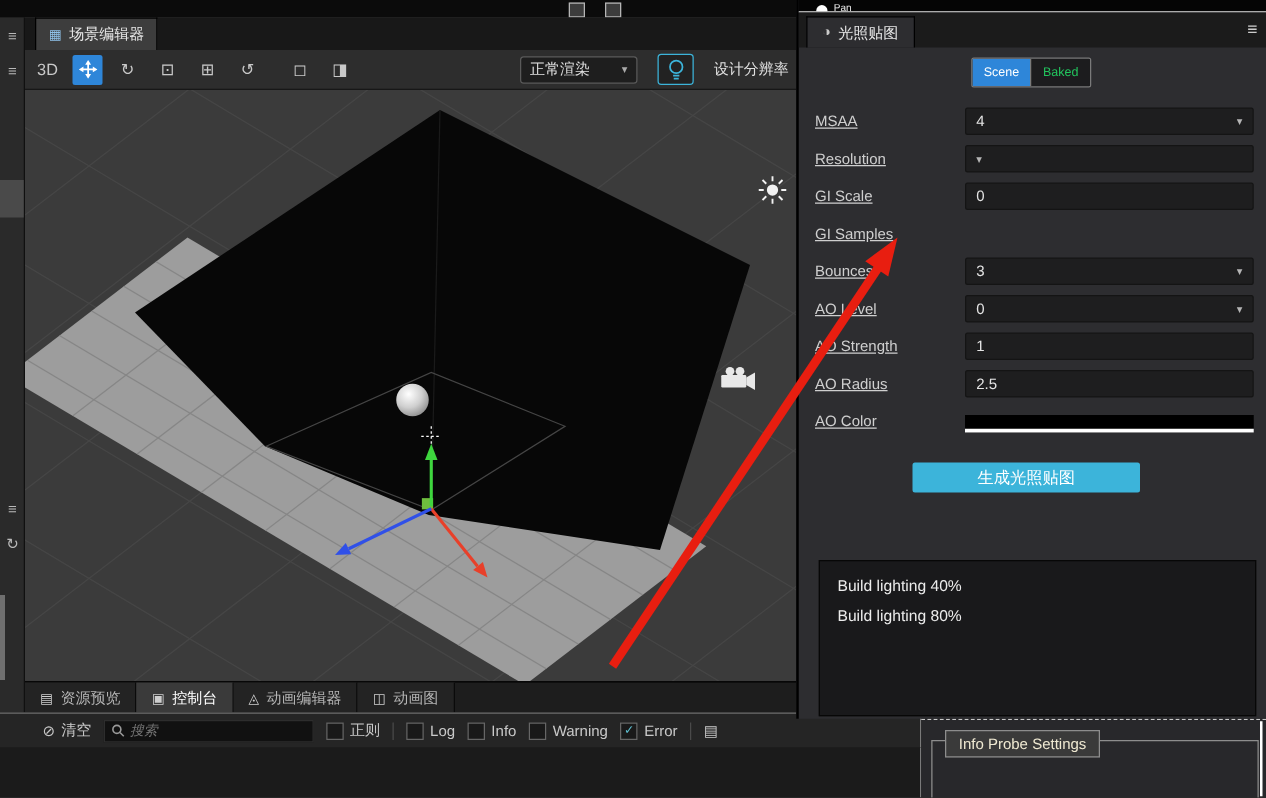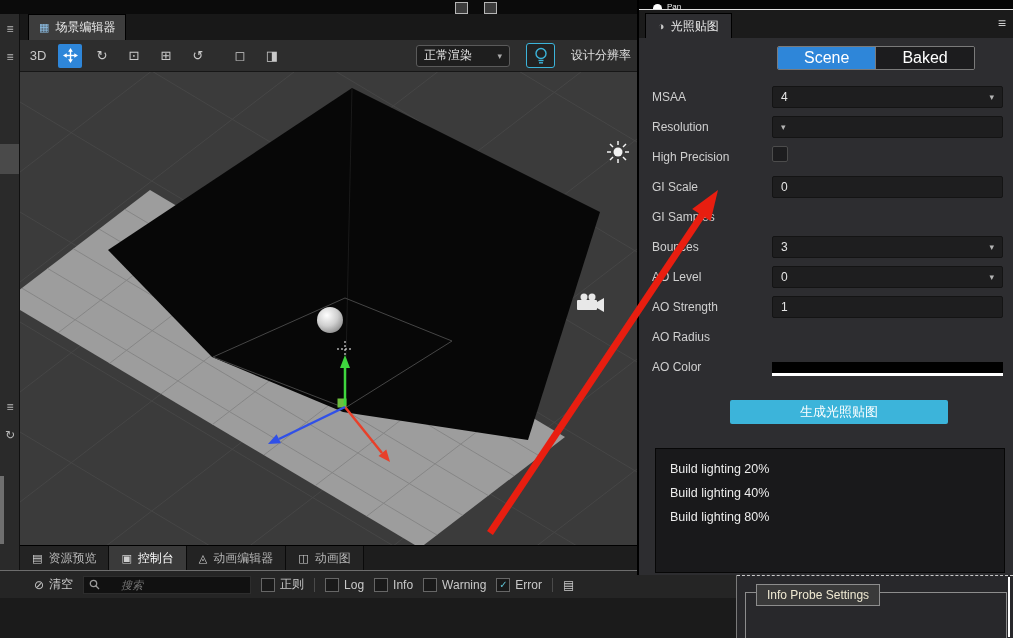--- a/index.html
+++ b/index.html
@@ -36,21 +36,21 @@
   
   #bottom-tabs{left:20px;top:545px;width:617px;height:25px;background:#1d1d1d;display:flex;border-top:1px solid #000;box-sizing:border-box;}
   .btab{padding:0 12px;display:flex;align-items:center;gap:6px;font-size:12px;color:#b5b5b5;background:#232323;
         border-right:1px solid #0a0a0a;cursor:pointer;}
   .btab .ic{font-size:11px;color:#cfcfcf;}
   .btab.active{background:#3a3a3a;color:#fff;}
   
   #console-bar{left:0;top:570px;width:737px;height:28px;background:#252525;border-top:1px solid #6d6d6d;
         border-right:1px solid #7a7a7a;display:flex;align-items:center;padding-left:34px;gap:10px;box-sizing:border-box;}
   .cb-item{display:flex;align-items:center;gap:5px;font-size:12px;color:#c9c9c9;cursor:pointer;}
-  .searchbox{width:168px;height:18px;background:#111;border:1px solid #2d2d2d;display:flex;align-items:center;padding:0 5px;gap:19px;box-sizing:border-box;}
+  .searchbox{width:168px;height:18px;background:#111;border:1px solid #2d2d2d;display:flex;align-items:center;padding:0 5px;gap:2px;box-sizing:border-box;}
   .searchbox input{flex:1;background:transparent;border:0;outline:none;color:#bbb;font-style:italic;font-size:11px;min-width:0;}
   .chk{width:12px;height:12px;border:1px solid #666;background:#191919;display:inline-flex;align-items:center;justify-content:center;
        font-size:10px;color:var(--check_teal);line-height:1;cursor:pointer;}
   .vsep{width:1px;height:14px;background:#4a4a4a;}
   #console-body{left:0;top:598px;width:737px;height:40px;background:#1b1b1b;border-right:1px solid #7a7a7a;box-sizing:border-box;}
   
   #under-region{left:737px;top:575px;width:276px;height:63px;background:#28282b;border-top:1px dashed #c9c9c9;box-sizing:border-box;}
   .group-box{position:absolute;left:8px;top:16px;right:6px;bottom:-2px;border:1px solid #8d8d8d;}
   .group-header{position:absolute;left:10px;top:-9px;padding:3px 10px;border:1px solid #8d8d8d;background:#3a3a3a;
         color:#efe9d2;font-size:12px;cursor:pointer;}
@@ -60,36 +60,36 @@
   .win-top{height:9px;background:#050505;border-bottom:1px solid #e2e2e2;display:flex;align-items:flex-start;gap:5px;padding-left:14px;overflow:hidden;}
   .win-dot{width:9px;height:9px;border-radius:50%;background:#fff;margin-top:4px;}
   .win-frag{color:#eee;font-size:8px;margin-top:2px;}
   .ptabbar{height:28px;background:#1b1b1b;position:relative;display:flex;align-items:flex-end;}
   .ptab{height:24px;margin-left:6px;padding:0 12px;background:#2d2d30;color:#e9e9e9;font-size:12px;
         display:flex;align-items:center;gap:6px;border:1px solid #000;border-bottom:none;cursor:pointer;}
   .ptab .ic{font-size:11px;color:#c9c9c9;}
   .pmenu{position:absolute;right:7px;top:5px;color:#ccc;font-size:14px;cursor:pointer;}
   .pbody{position:absolute;left:0;top:38px;right:0;bottom:0;}
   .mode-toggle{margin:8px 0 0 138px;display:inline-flex;border:1px solid #7a7a7a;border-radius:2px;overflow:hidden;}
-  .mbtn{height:22px;padding:0 26px;font-size:16px;display:flex;align-items:center;cursor:pointer;}
+  .mbtn{height:22px;padding:0 9px;font-size:10px;display:flex;align-items:center;cursor:pointer;}
   .mbtn.scene{background:var(--accent_blue);color:#fff;}
-  .mbtn.baked{background:#1c1c1e;color:#ffffff;border-left:1px solid #7a7a7a;}
+  .mbtn.baked{background:#1c1c1e;color:#22c55e;border-left:1px solid #7a7a7a;}
   .form{margin-top:16px;}
   .frow{display:flex;align-items:center;height:22px;margin:0 10px 8px 13px;}
-  .flab{width:120px;flex:none;font-size:12px;color:#cfcfcf;}
+  .flab{width:120px;flex:none;font-size:12px;color:#cfcfcf;text-decoration:underline;}
   .fctl{flex:1;height:22px;box-sizing:border-box;}
   .selectbox{background:#1e1e1f;border:1px solid #141414;border-radius:2px;display:flex;align-items:center;
         padding:0 8px;font-size:12px;color:#e5e5e5;cursor:pointer;}
   .selectbox .sval{flex:1;}
   .selectbox .chev{font-size:9px;color:#b5b5b5;}
   input.text{background:#1e1e1f;border:1px solid #141414;border-radius:2px;color:#e5e5e5;font-size:12px;
         padding:0 8px;width:100%;height:22px;box-sizing:border-box;outline:none;font-family:inherit;}
   .checkbox{width:14px;height:14px;background:#1d1d1f;border:1px solid #4c4c4c;border-radius:2px;cursor:pointer;}
   .colorbar{height:14px;margin-top:3px;background:#000;border-bottom:3px solid #fff;cursor:pointer;}
-  .gen-btn{margin:22px 0 0 91px;width:218px;height:24px;background:var(--accent_cyan);color:#fff;font-size:13px;
+  .gen-btn{margin:22px 0 0 91px;width:182px;height:24px;background:var(--accent_cyan);color:#fff;font-size:13px;
         display:flex;align-items:center;justify-content:center;border-radius:2px;cursor:pointer;}
   .log-box{position:absolute;left:16px;right:8px;top:410px;bottom:2px;background:#19191b;border:1px solid #070707;
         padding:8px 0 0 14px;overflow:hidden;}
   .log-line{font-size:12.5px;color:#ececec;line-height:24px;}
   
   #annotation{position:absolute;left:0;top:0;width:1013px;height:638px;z-index:40;pointer-events:none;}
 </style>
 </head>
 <body>
 
@@ -327,26 +327,20 @@
           <span class="chev">▾</span>
         </div>
       </div>
       <div class="frow">
         <span class="flab">Resolution</span>
         <div class="fctl selectbox">
           <span class="chev">▾</span>
         </div>
       </div>
       <div class="frow">
-        <span class="flab">High Precision</span>
-        <div class="fctl" style="border:0;background:none;">
-          <div class="checkbox"></div>
-        </div>
-      </div>
-      <div class="frow">
         <span class="flab">GI Scale</span>
         <input class="fctl text" type="text" value="0" style="">
       </div>
       <div class="frow">
         <span class="flab">GI Samples</span>
       </div>
       <div class="frow">
         <span class="flab">Bounces</span>
         <div class="fctl selectbox">
           <span class="sval">3</span>
@@ -359,29 +353,29 @@
           <span class="sval">0</span>
           <span class="chev">▾</span>
         </div>
       </div>
       <div class="frow">
         <span class="flab">AO Strength</span>
         <input class="fctl text" type="text" value="1" style="">
       </div>
       <div class="frow">
         <span class="flab">AO Radius</span>
+        <input class="fctl text" type="text" value="2.5" style="">
       </div>
       <div class="frow">
         <span class="flab">AO Color</span>
         <div class="fctl colorbar"></div>
       </div>
     </div>
     <div class="gen-btn">生成光照贴图</div>
     <div class="log-box">
-      <div class="log-line">Build lighting 20%</div>
       <div class="log-line">Build lighting 40%</div>
       <div class="log-line">Build lighting 80%</div>
     </div>
   </div>
 </div>
 
 <svg id="annotation">
   <line x1="490" y1="533" x2="704" y2="212" stroke="#e81e10" stroke-width="7"></line>
   <polygon points="718,190 710.6,221.1 692.2,208.9" fill="#e81e10"></polygon>
 </svg>

